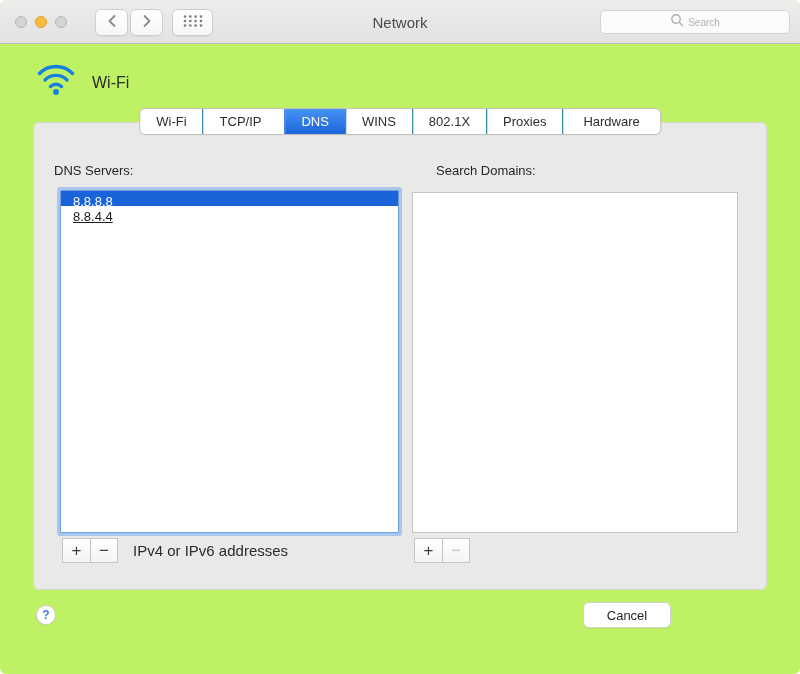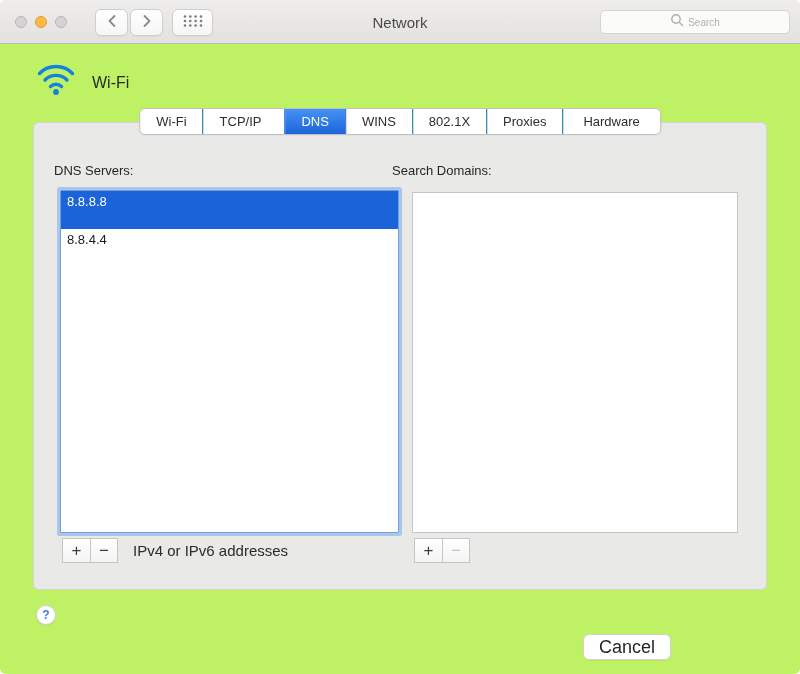--- a/index.html
+++ b/index.html
@@ -69,29 +69,29 @@
   .tab.selected {
     background:linear-gradient(#4593f4,#1c64da); color:#ffffff;
     border-left-color:#1c64da;
     margin-left:7px;
   }
   .tab.selected + .tab { border-left-color:#1c64da;text-align:center; }
   .tab-hardware { padding:0 20px; }
 
   .col-label { position:absolute; font-size:13px; color:#262626; }
   .dns-label { left:54px; top:163px; }
-  .sd-label  { left:392px; top:163px; }
+  .sd-label  { left:436px; top:163px; }
 
   .dns-list {
     position:absolute; left:60px; top:190px; width:339px; height:343px;
     background:#ffffff; border:1px solid #6f9fe3;
     box-shadow:0 0 0 3px rgba(121,169,236,0.55);
     border-radius:1px; overflow:hidden;
   }
-  .list-row { height:38px; line-height:21px; font-size:13px; padding-left:6px; color:#1a1a1a; }
+  .list-row { height:15px; line-height:21px; font-size:13px; padding-left:12px; color:#1a1a1a;text-decoration:underline; }
   .list-row.selected { background:#1a63d9; color:#ffffff; }
 
   .sd-list {
     position:absolute; left:412px; top:192px; width:326px; height:341px;
     background:#ffffff; border:1px solid #c6c5c4;
   }
 
   .pm-group {
     position:absolute; top:538px; display:flex;
     border:1px solid #c6c5c4; background:#ffffff;
@@ -113,22 +113,22 @@
     position:absolute; left:36px; top:605px; width:20px; height:20px;
     background:#ffffff; border:1px solid #d0cfce; border-radius:50%;
     display:flex; align-items:center; justify-content:center;
     font-size:12px; font-weight:bold; color:#3a7ce0;
     box-shadow:0 1px 1px rgba(0,0,0,0.06);
   }
   .footer-btn {
     position:absolute; top:602px; width:88px; height:26px;
     background:#ffffff; border:1px solid #d2d1d0; border-radius:6px;
     display:flex; align-items:center; justify-content:center;
-    font-size:18px; color:#262626;
-    box-shadow:0 1px 1px rgba(0,0,0,0.05); cursor:default;margin-top:32px;
+    font-size:13px; color:#262626;
+    box-shadow:0 1px 1px rgba(0,0,0,0.05); cursor:default;
   }
   .btn-cancel { left:583px; }
   .btn-ok { left:681px; }
 </style>
 </head>
 <body>
 
 <div class="window">
 
   <div class="titlebar">

